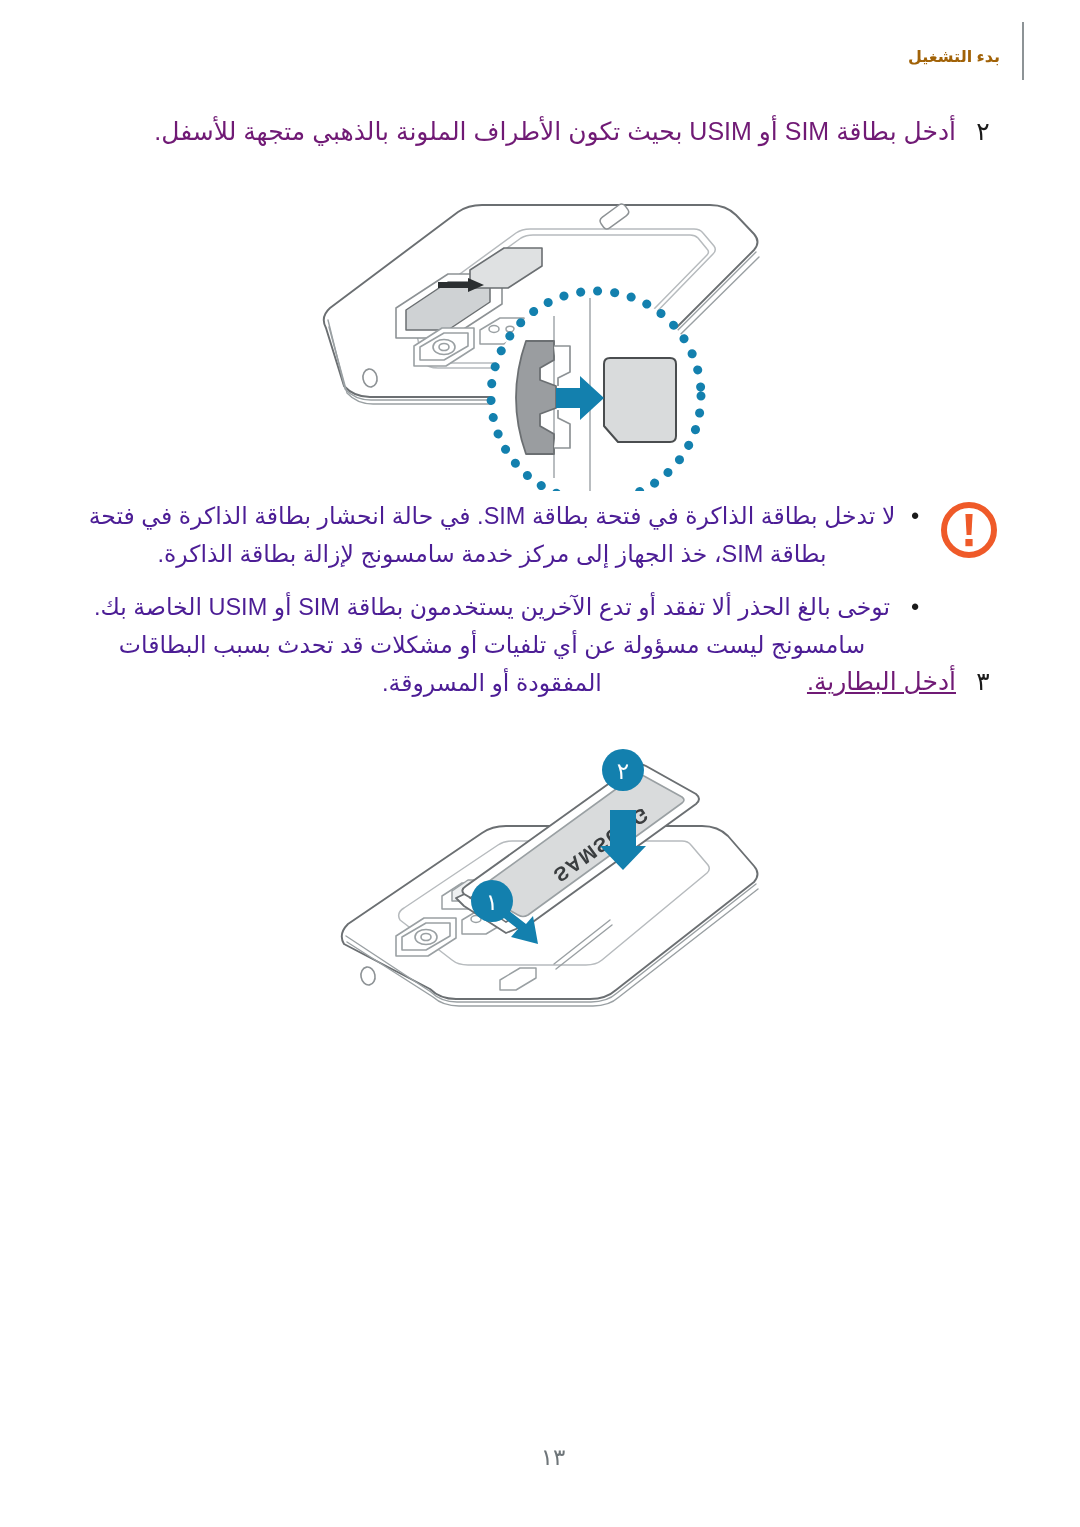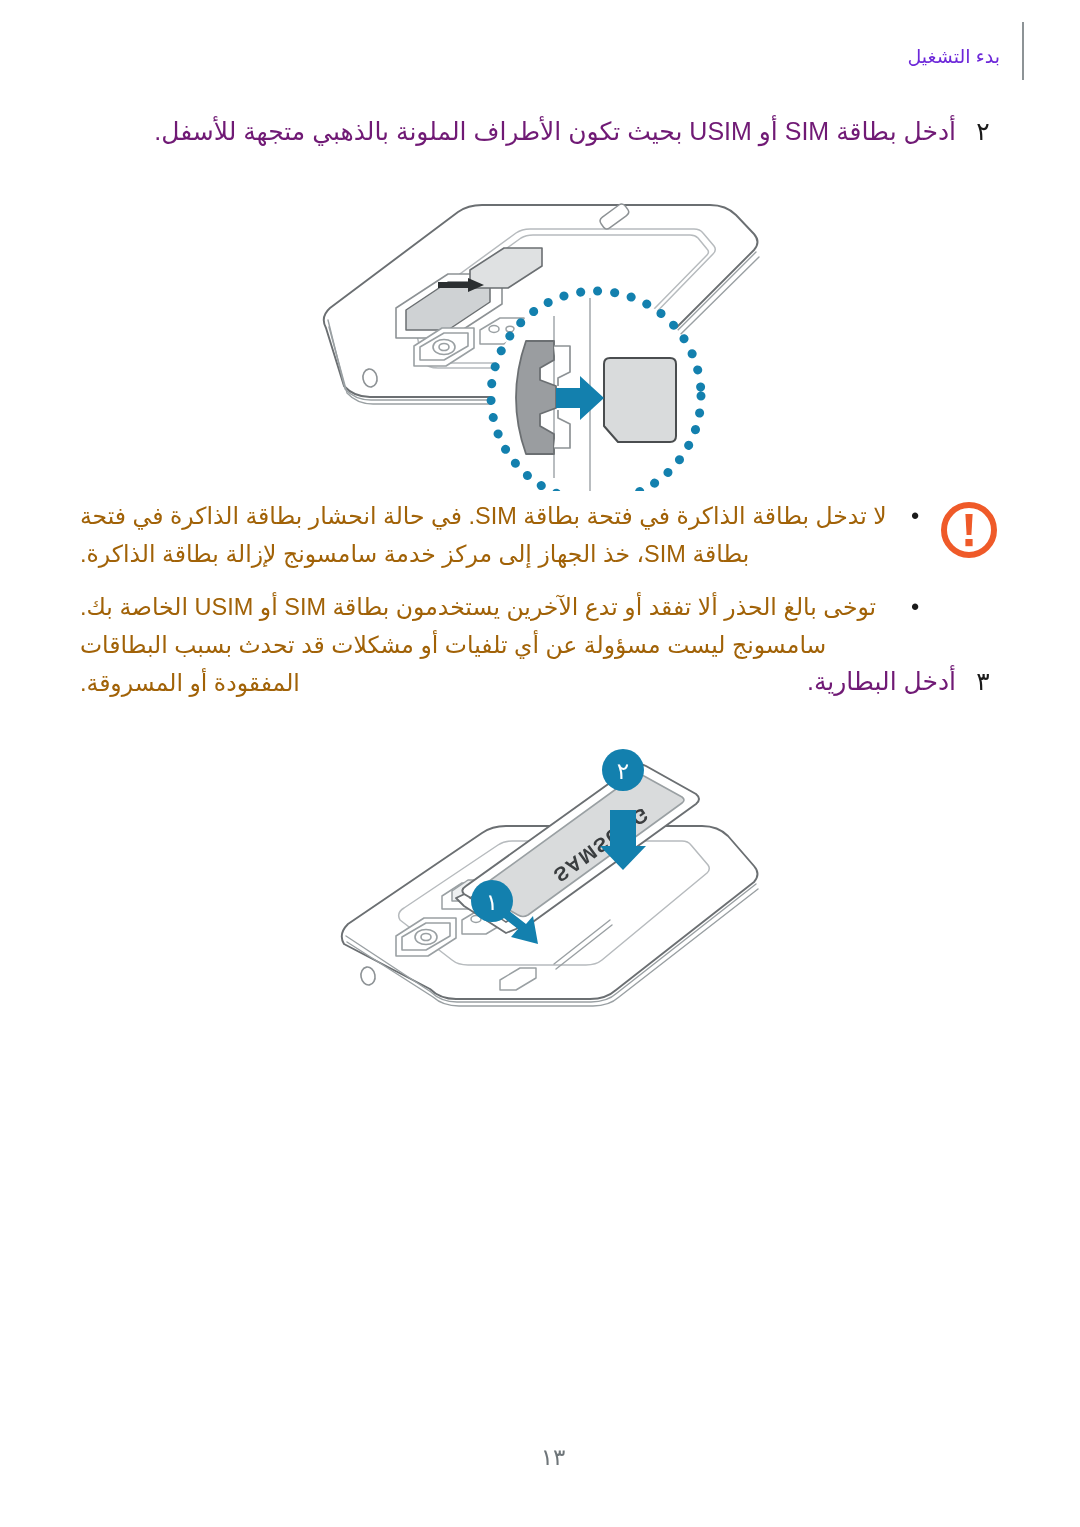--- a/index.html
+++ b/index.html
@@ -33,24 +33,25 @@
   .header-rule {
     width: 2px;
     height: 58px;
     background: #8d9396;
     margin-right: 56px;
     margin-left: 22px;
     align-self: flex-start;
     margin-top: -14px;
   }
   .header-title {
-    font-size: 19px;
-    color: #6d28d9;
+    font-size: 16px;
+    color: #a16207;
     letter-spacing: 0;
     white-space: nowrap;
+    font-weight: bold;
   }
 
   
   .step {
     position: absolute;
     direction: rtl;
     display: flex;
     flex-direction: row;
     align-items: flex-start;
     font-size: 25px;
@@ -66,21 +67,21 @@
   .step-text {
     flex: 1 1 auto;
     text-align: right;
     color: #701a75;
   }
 
   #step-2 { top: 112px; right: 80px; width: 920px; }
   #step-2 .step-text { padding-right: 10px; }
 
   #step-3 { top: 662px; right: 80px; width: 920px; }
-  #step-3 .step-text { padding-right: 10px; }
+  #step-3 .step-text { padding-right: 10px; text-decoration: underline; }
 
   
   .notice {
     position: absolute;
     top: 497px;
     right: 80px;
     width: 920px;
     direction: rtl;
     display: flex;
     flex-direction: row;
@@ -112,22 +113,22 @@
   .bullet-dot {
     flex: 0 0 auto;
     width: 22px;
     text-align: center;
     font-size: 23.5px;
     line-height: 1.62;
     color: #1a1a1a;
   }
   .notice-text {
     flex: 1 1 auto;
-    text-align: left;
-    color: #a16207;
+    text-align: center;
+    color: #4c1d95;
   }
 
   
   .figure {
     position: absolute;
     direction: ltr;
   }
   #figure-sim { top: 186px; left: 318px; width: 450px; height: 305px; }
   #figure-battery { top: 738px; left: 330px; width: 440px; height: 290px; }
 

